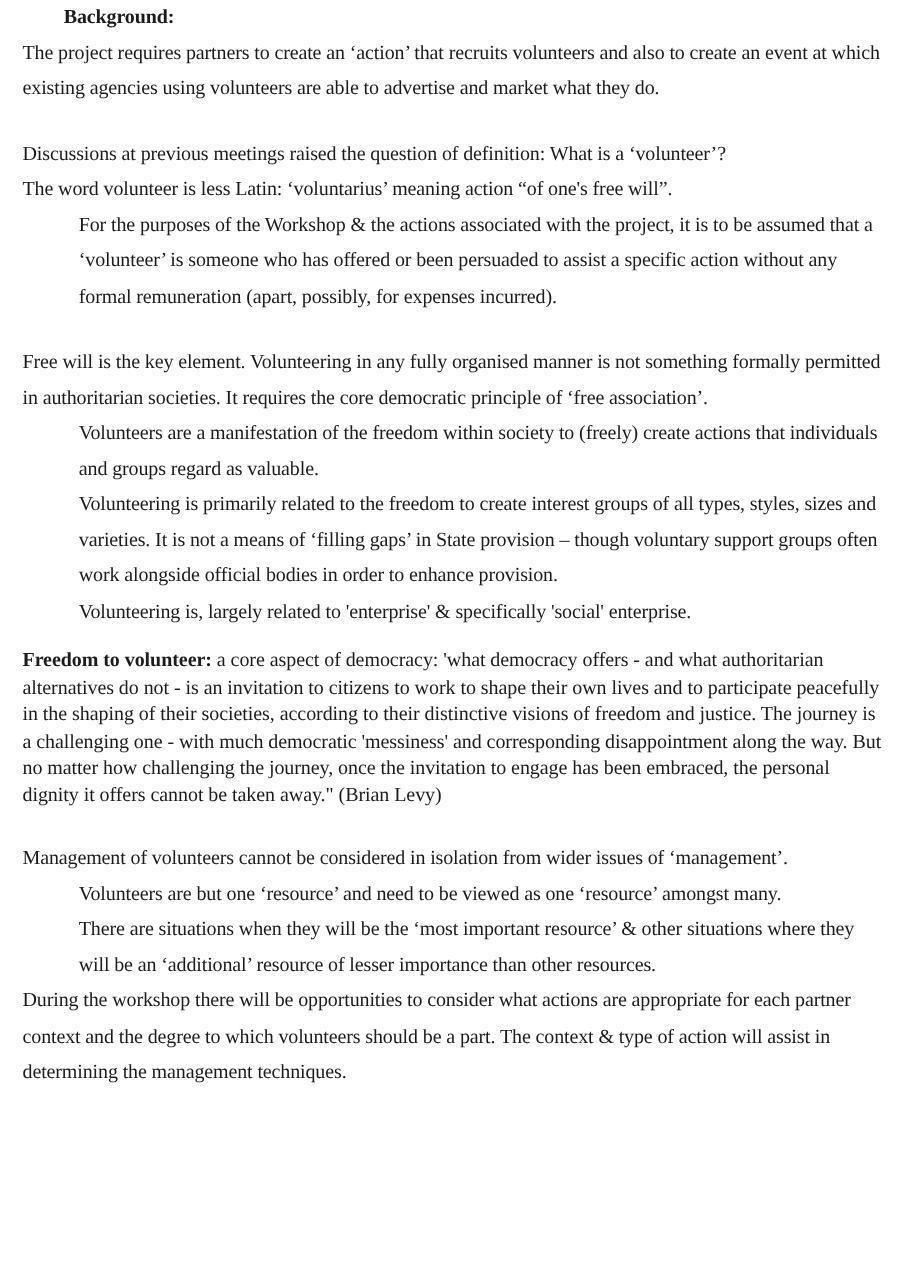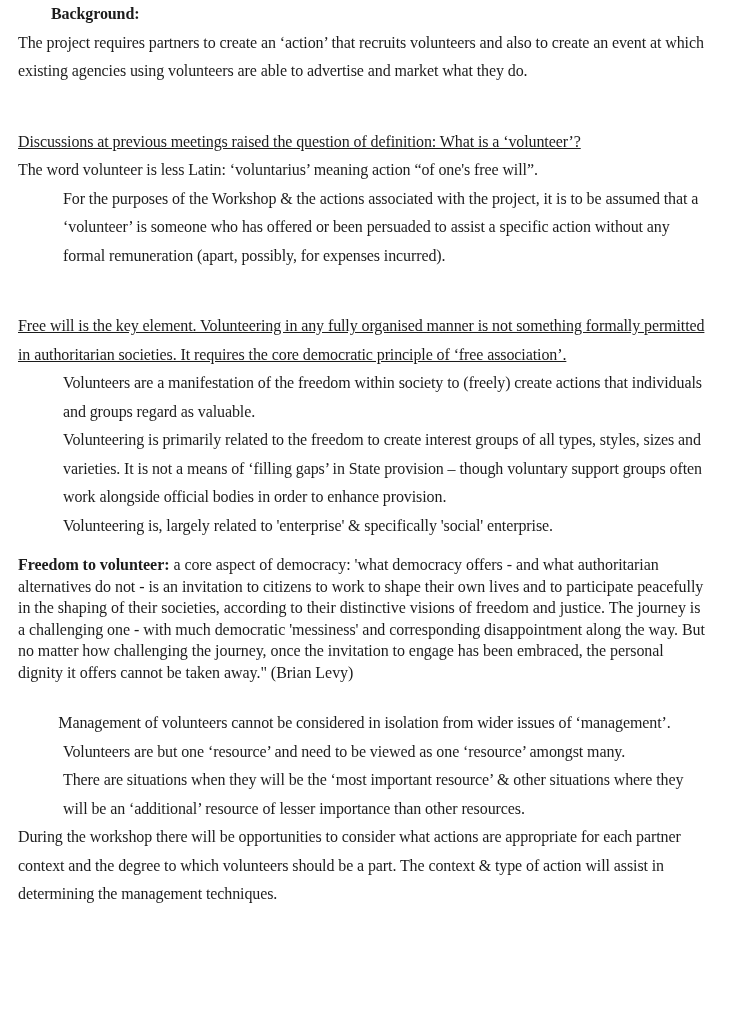--- a/index.html
+++ b/index.html
@@ -23,22 +23,22 @@
     padding: 0 22px 0 18px;
     background: #ffffff;
   }
   p {
     margin: 0;
     line-height: 28.5px;
     text-align: left;
   }
   .indent-first { text-indent: 33px; }
   .block { margin-left: 45px; }
-  .gap { margin-top: 42px; text-decoration: underline; }
-  .gap-lg { margin-top: 26px; text-align: center; }
+  .gap { margin-top: 24px; }
+  .gap-lg { margin-top: 26px; }
   .quote {
     line-height: 21.5px;
     margin-top: 14px;
     letter-spacing: -0.05px;
   }
   strong { font-weight: bold; }
 </style>
 </head>
 <body>
 

